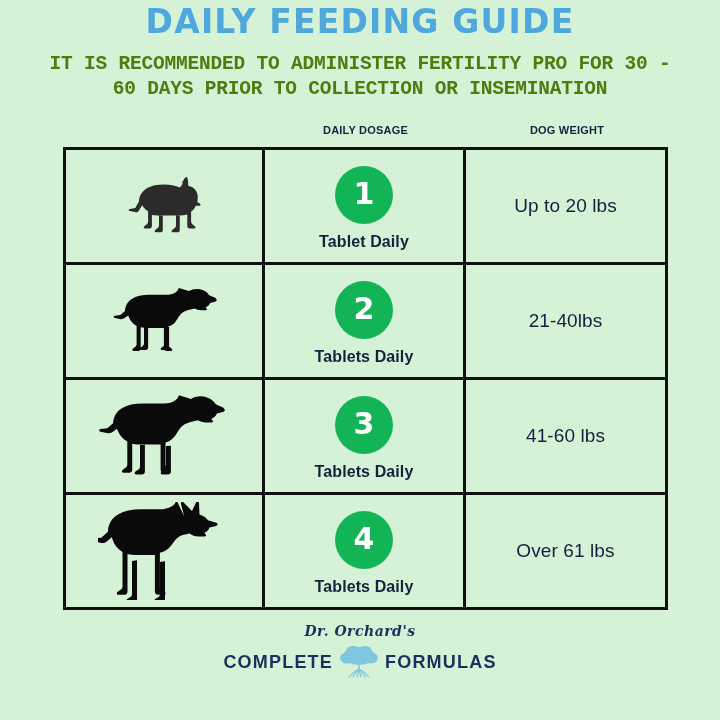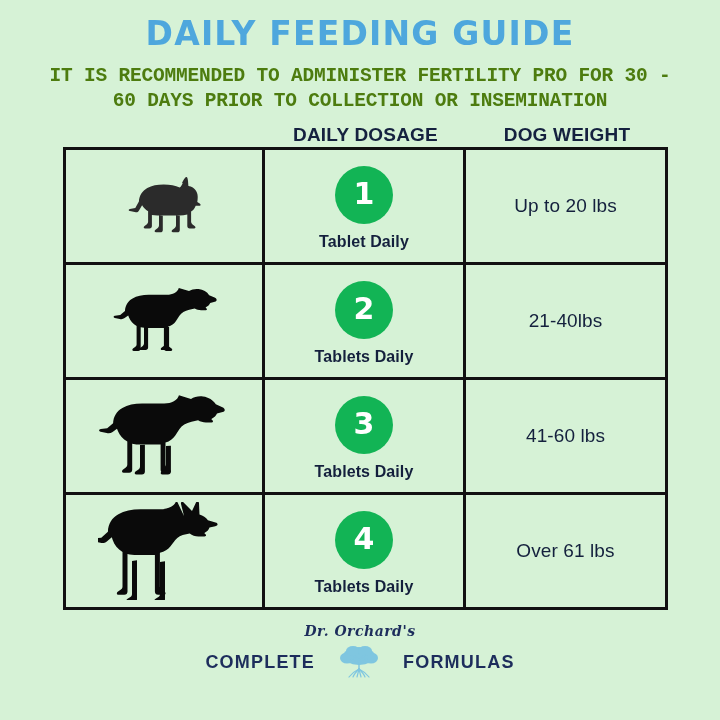--- a/index.html
+++ b/index.html
@@ -10,21 +10,21 @@
     width: 720px;
     height: 720px;
     background: #d6f2d6;
     font-family: "Liberation Sans", sans-serif;
     overflow: hidden;
     position: relative;
   }
 
   
   .header {
-    padding-top: 16px;
+    padding-top: 4px;
     text-align: center;
   }
   .main-title {
     font-family: "DejaVu Sans", sans-serif;
     font-weight: bold;
     font-size: 33px;
     letter-spacing: 1.2px;
     color: #4ea7dd;
     line-height: 1.1;
     margin: 0;
@@ -47,21 +47,21 @@
     position: absolute;
     left: 63px;
     top: 124px;
     width: 605px;
     height: 22px;
   }
   .col-header {
     position: absolute;
     font-family: "Liberation Sans", sans-serif;
     font-weight: bold;
-    font-size: 19px;
+    font-size: 11px;
     letter-spacing: 0.2px;
     color: #15213f;
     text-align: center;
     text-transform: uppercase;
   }
   .col-header.dosage { left: 202px; width: 201px; }
   .col-header.weight { left: 403px; width: 202px; }
 
   
   .table {
@@ -157,21 +157,21 @@
     font-size: 14px;
     color: #1d2d5c;
     letter-spacing: 0.5px;
     line-height: 1;
   }
   .brand-bottom {
     margin-top: 7px;
     display: flex;
     align-items: center;
     justify-content: center;
-    gap: 20px;
+    gap: 2px;
   }
   .brand-word {
     font-family: "Liberation Sans", sans-serif;
     font-weight: bold;
     font-size: 18px;
     letter-spacing: 1.2px;
     color: #1d2d5c;
     text-transform: uppercase;
   }
   .tree-wrap { line-height: 0; }

